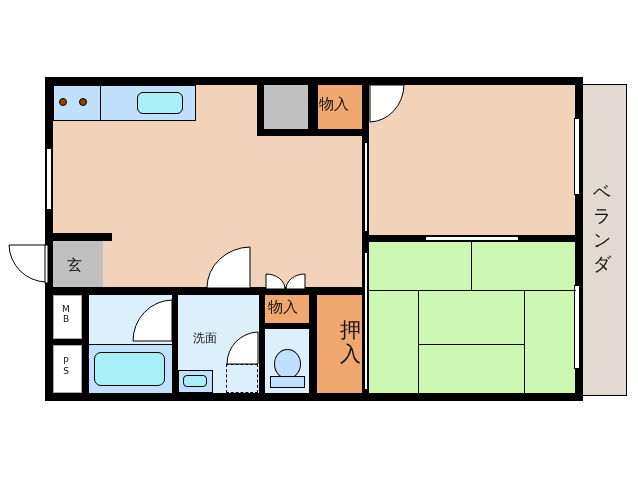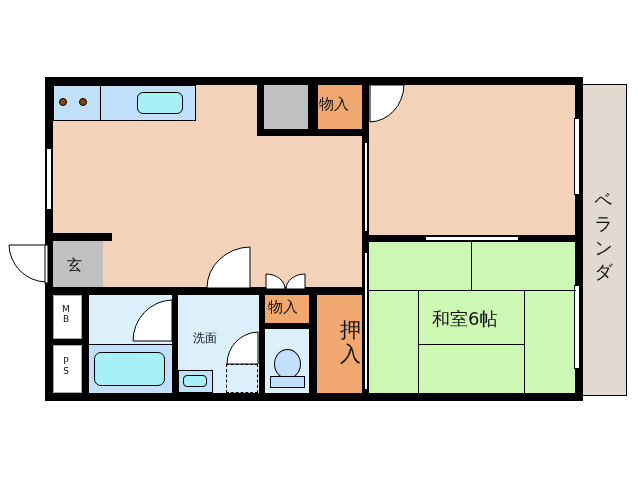--- a/index.html
+++ b/index.html
@@ -1,19 +1,19 @@
 <!DOCTYPE html>
 <html><head>
   <meta charset="utf-8">
   <style>
     html, body { margin:0; padding:0; background:#ffffff; }
     body { width:638px; height:480px; position:relative; overflow:hidden; font-family:"DejaVu Sans", sans-serif; }
     .abs { position:absolute; box-sizing:border-box; }
     .wall { background:#000; position:absolute; }
-    .room-label { position:absolute; color:#111; white-space:nowrap;text-align:right; }
+    .room-label { position:absolute; color:#111; white-space:nowrap; }
     .tatami-line { position:absolute; background:#000; }
     .win { position:absolute; background:#fff; border:1px solid #000; box-sizing:border-box; }
   </style>
 </head>
 <body>
 
 <div class="abs" style="left:0;top:0;width:638px;height:480px;">
 
   <div class="abs" style="left:52px;top:84px;width:312px;height:206px;background:#f2d2b8;"></div>
 
@@ -109,16 +109,15 @@
   <div class="abs" style="left:317px;top:295px;width:45px;height:98px;background:#f0a870;"></div>
   <div class="room-label" style="left:340px;top:318px;font-size:21px;width:18px;line-height:24px;white-space:normal;word-break:break-all;">押入</div>
 
 
   <div class="tatami-line" style="left:368px;top:290px;width:208px;height:1px;"></div>
   <div class="tatami-line" style="left:471px;top:242px;width:1px;height:48px;"></div>
   <div class="tatami-line" style="left:418px;top:290px;width:1px;height:104px;"></div>
   <div class="tatami-line" style="left:524px;top:290px;width:1px;height:104px;"></div>
   <div class="tatami-line" style="left:418px;top:344px;width:106px;height:1px;"></div>
 
-  <div class="room-label" style="left:432px;top:307px;font-size:18px;">和室6帖</div>
 
-  <div class="room-label" style="left:593px;top:188px;font-size:18px;width:20px;line-height:24px;white-space:normal;word-break:break-all;">ベランダ</div>
+  <div class="room-label" style="left:593px;top:180px;font-size:18px;width:20px;line-height:24px;white-space:normal;word-break:break-all;">ベランダ</div>
 </div>
 
 </body></html>

